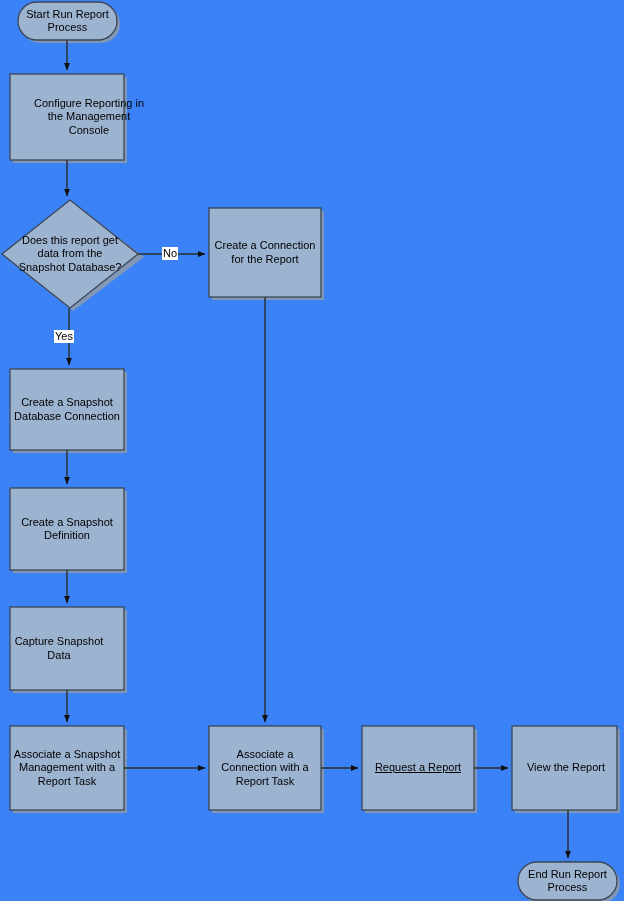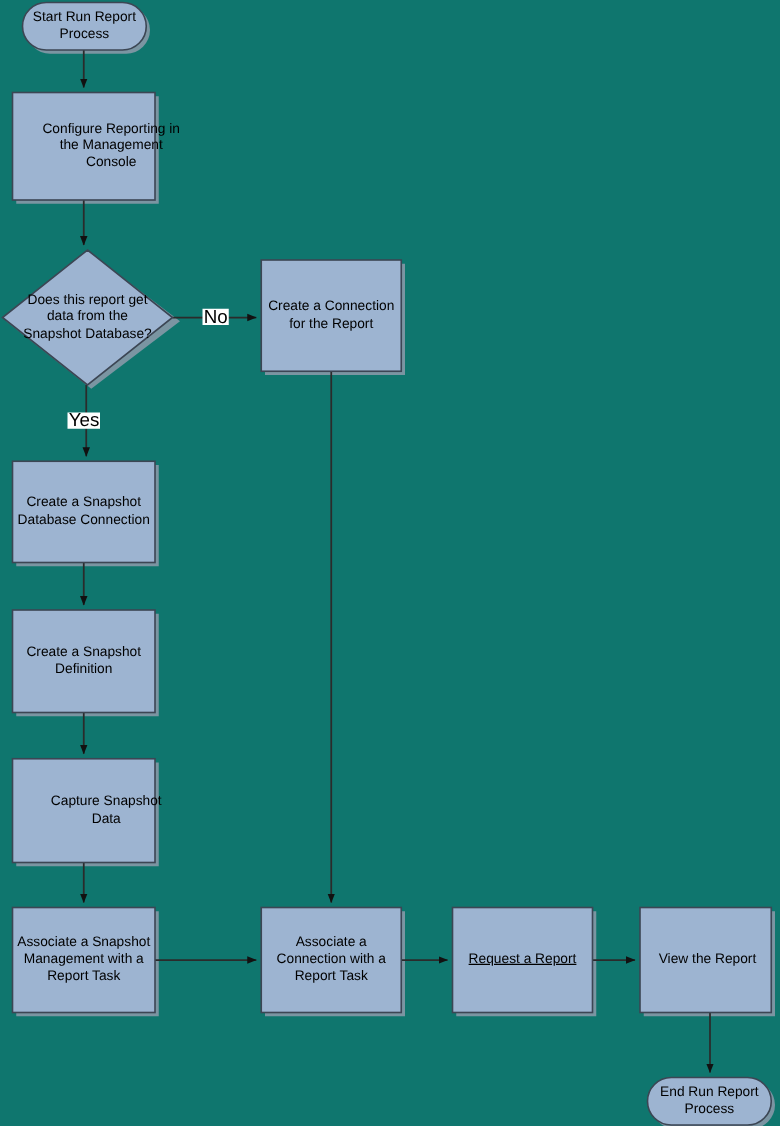--- a/index.html
+++ b/index.html
@@ -8,21 +8,21 @@
     padding: 0;
     background: #ffffff;
   }
   body {
     font-family: "Liberation Sans", sans-serif;
   }
   #diagram-canvas {
     position: relative;
     width: 624px;
     height: 901px;
-    background: #0f766e;
+    background: #3b82f6;
     overflow: hidden;
   }
   #flow-svg {
     position: absolute;
     left: 0;
     top: 0;
     width: 624px;
     height: 901px;
   }
   .node-label {
@@ -37,21 +37,21 @@
     line-height: 13.5px;
     letter-spacing: 0px;
     white-space: pre-line;
     pointer-events: none;
     box-sizing: border-box;
   }
   .edge-label {
     position: absolute;
     color: #000000;
     font-family: "Liberation Sans", sans-serif;
-    font-size: 15px;
+    font-size: 11px;
     line-height: 13px;
     background: #ffffff;
     padding: 0 1px;
     white-space: nowrap;
   }
   .hit {
     position: absolute;
     cursor: default;
   }
 </style>
@@ -126,21 +126,21 @@
 
   <div class="node-label" style="left:207px; top:208px; width:116px; height:89px;">Create a Connection
 for the Report</div>
 
   <div class="node-label" style="left:7px; top:369px; width:120px; height:81px;">Create a Snapshot
 Database Connection</div>
 
   <div class="node-label" style="left:10px; top:488px; width:114px; height:82px;">Create a Snapshot
 Definition</div>
 
-  <div class="node-label" style="left:28px; top:607px; width:114px; height:83px;">Capture Snapshot
+  <div class="node-label" style="left:2px; top:607px; width:114px; height:83px;">Capture Snapshot
 Data</div>
 
   <div class="node-label" style="left:7px; top:726px; width:120px; height:84px;">Associate a Snapshot
 Management with a
 Report Task</div>
 
   <div class="node-label" style="left:209px; top:726px; width:112px; height:84px;">Associate a
 Connection with a
 Report Task</div>
 

